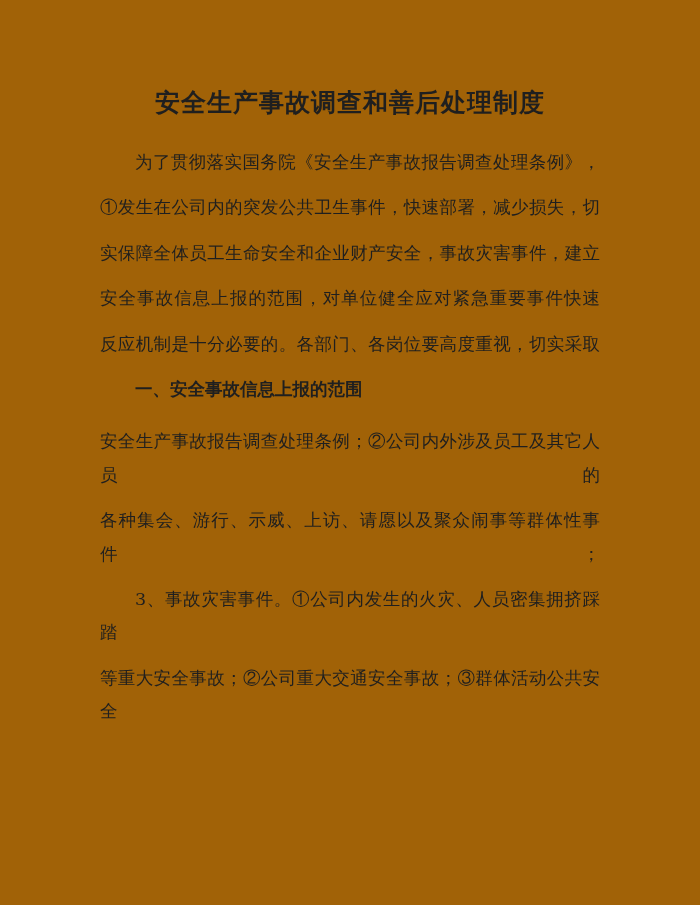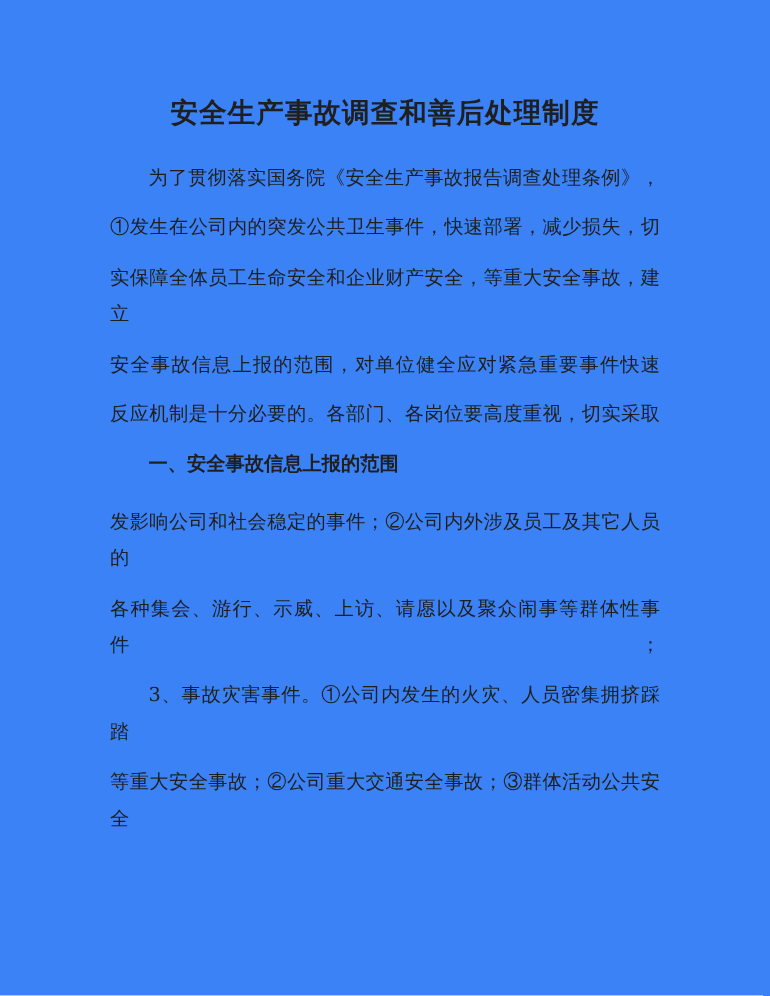--- a/index.html
+++ b/index.html
@@ -5,21 +5,21 @@
   html, body {
     margin: 0;
     padding: 0;
     background: #ffffff;
   }
   .page {
     position: relative;
     width: 700px;
     height: 905px;
     margin: 0 auto;
-    background: #3b82f6;
+    background: #a16207;
     box-sizing: border-box;
     padding: 86px 100px 0 100px;
     font-family: "DejaVu Serif", "Liberation Serif", serif;
     color: #1f1f1f;
     overflow: hidden;
   }
   .doc-title {
     font-size: 25px;
     font-weight: bold;
     text-align: center;
@@ -53,31 +53,31 @@
 </head>
 <body>
 
 <div class="page">
 
   <h1 class="doc-title">安全生产事故调查和善后处理制度</h1>
 
   <div class="para">
     <div class="line fill indent">为了贯彻落实国务院《安全生产事故报告调查处理条例》，</div>
     <div class="line fill">①发生在公司内的突发公共卫生事件，快速部署，减少损失，切</div>
-    <div class="line fill">实保障全体员工生命安全和企业财产安全，等重大安全事故，建立</div>
+    <div class="line fill">实保障全体员工生命安全和企业财产安全，事故灾害事件，建立</div>
     <div class="line fill">安全事故信息上报的范围，对单位健全应对紧急重要事件快速</div>
     <div class="line fill">反应机制是十分必要的。各部门、各岗位要高度重视，切实采取</div>
   </div>
 
   <div class="para">
     <div class="line heading-line indent">一、安全事故信息上报的范围</div>
   </div>
 
   <div class="para para-item">
-    <div class="line fill">发影响公司和社会稳定的事件；②公司内外涉及员工及其它人员的</div>
+    <div class="line fill">安全生产事故报告调查处理条例；②公司内外涉及员工及其它人员的</div>
     <div class="line fill">各种集会、游行、示威、上访、请愿以及聚众闹事等群体性事件；</div>
   </div>
 
 
   <div class="para para-item">
     <div class="line fill indent">3、事故灾害事件。①公司内发生的火灾、人员密集拥挤踩踏</div>
     <div class="line fill">等重大安全事故；②公司重大交通安全事故；③群体活动公共安全</div>
 
   </div>
 

